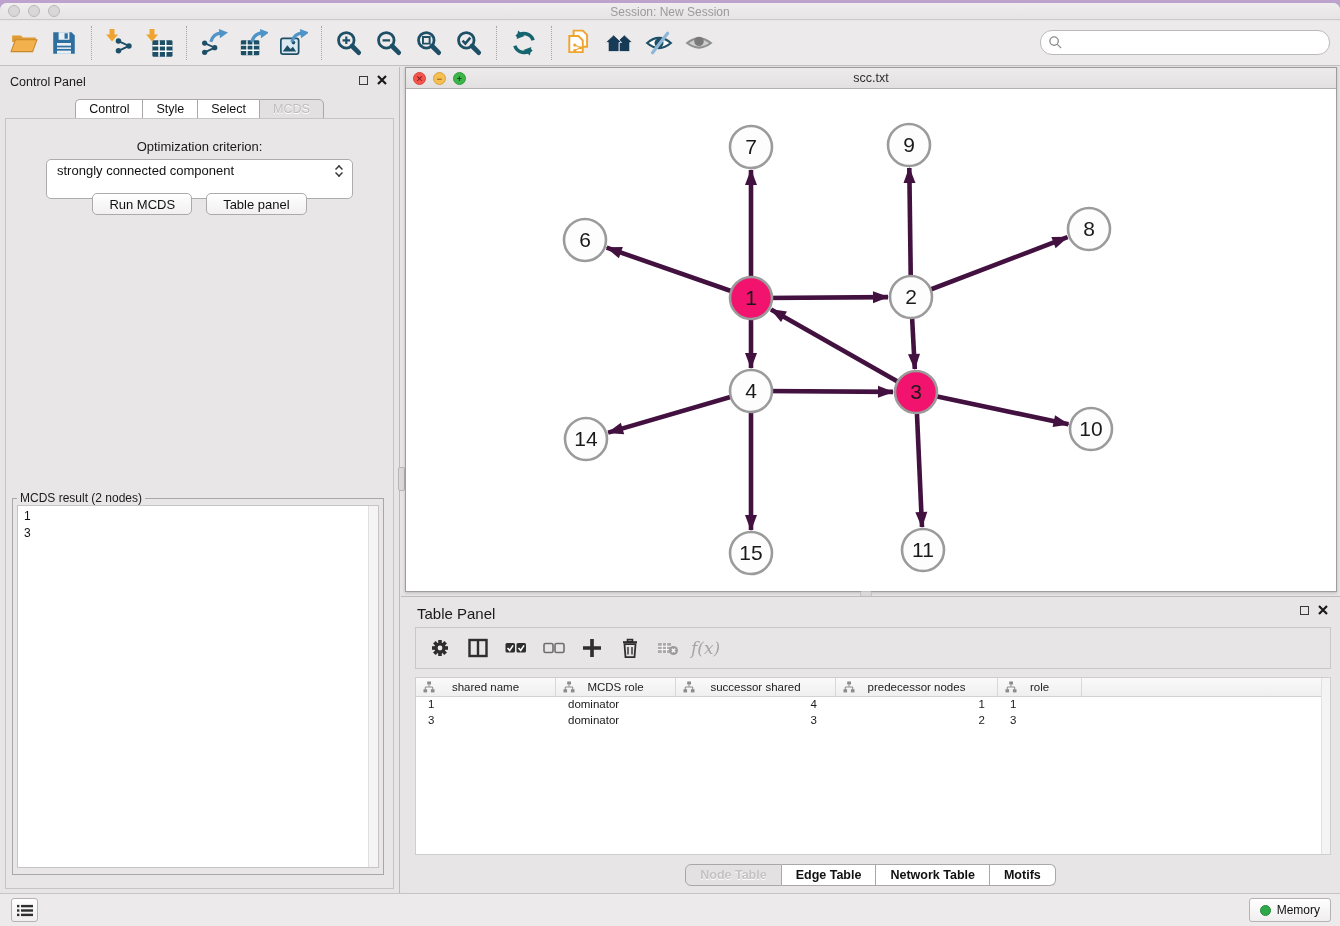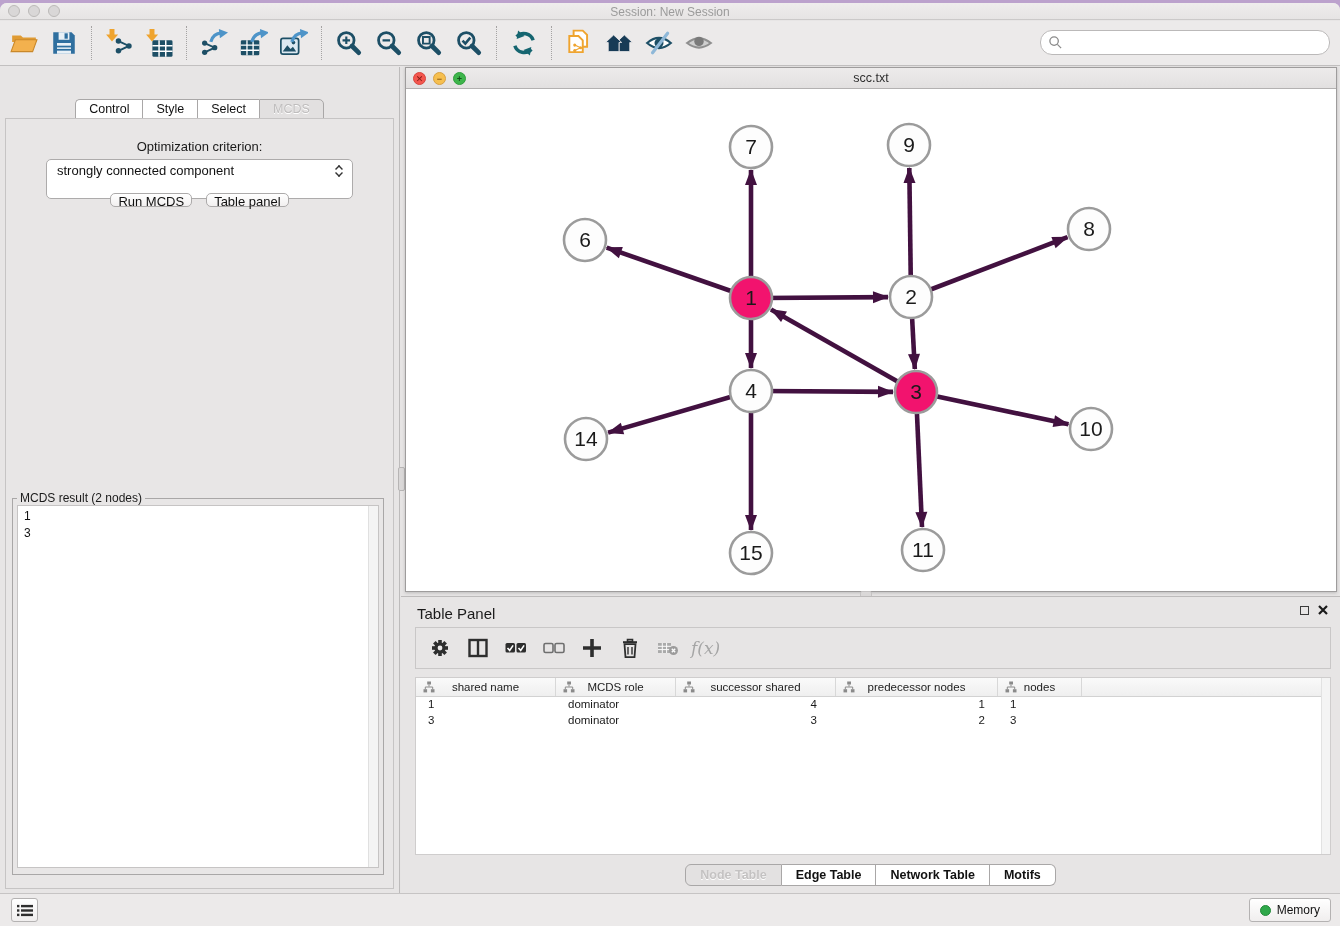--- a/index.html
+++ b/index.html
@@ -40,21 +40,21 @@
   .tab.active { background:#E2E0E0; color:#BFBDBD; text-shadow:0 1px 0 #fff; }
   .cp-body { position:absolute; left:5px; right:5px; top:51px; bottom:4px; border:1px solid #C6C4C4; background:#E8E6E6; }
 
   .opt-label { position:absolute; left:0; right:0; top:20px; text-align:center; font-size:13px; color:#1A1A1A; }
   .cp-select { position:absolute; left:40px; right:40px; top:40px; height:40px; background:#fff; border:1px solid #ADABAB; border-radius:5px; font-size:13px; color:#111; line-height:22px; padding-left:10px; }
   .cp-select .stepper { position:absolute; right:5px; top:2px; width:14px; height:18px; }
   .chev { position:absolute; left:2px; width:8px; height:8px; border:solid #333; border-width:2px 2px 0 0; }
   .chev.up { top:3px; transform:rotate(-45deg) scale(.7); }
   .chev.dn { bottom:3px; transform:rotate(135deg) scale(.7); }
   .cp-buttons { position:absolute; left:0; right:0; top:74px; display:flex; justify-content:center; gap:14px; }
-  .btn { height:14px; padding:0 7px; background:linear-gradient(#FFFFFF,#F2F0F0); border:1px solid #ACAAAA; border-radius:5px; font-size:13px; color:#111; }
+  .btn { height:22px; padding:0 16px; background:linear-gradient(#FFFFFF,#F2F0F0); border:1px solid #ACAAAA; border-radius:5px; font-size:13px; color:#111; }
 
   .result-fs { position:absolute; left:6px; right:9px; top:372px; height:384px; border:1px solid #A9A7A7; }
   .result-fs legend { font-size:12px; color:#1A1A1A; margin-left:4px; padding:0 3px; }
   .result-box { position:absolute; left:4px; right:4px; top:0px; bottom:6px; background:#fff; border:1px solid #C6C4C4; overflow:hidden; }
   .result-box .lines { padding:2px 6px; font-size:12px; color:#111; line-height:17px; }
   .result-sb { position:absolute; right:0; top:0; bottom:0; width:10px; background:#F4F4F4; border-left:1px solid #E0E0E0; }
 
   
   .vgrab { position:absolute; left:398px; top:400px; width:7px; height:24px; background:#DAD8D8; border:1px solid #B7B5B5; border-radius:2px; }
   .hgrab { position:absolute; left:860px; top:524px; width:12px; height:7px; background:#DAD8D8; border:1px solid #C5C3C3; border-radius:2px; }
@@ -330,20 +330,31 @@
             <circle cx="6.5" cy="6.5" r="4.5" fill="none" stroke="#8A8A8A" stroke-width="1.4"></circle>
             <line x1="10" y1="10" x2="14" y2="14" stroke="#8A8A8A" stroke-width="1.4"></line>
           </svg>
         <input type="text" placeholder="" style="">
       </div>
     </div>
 
     <div class="main">
 
       <div class="cpanel">
+        <div class="panel-head">
+          <span class="ph-title">Control Panel</span>
+          <span class="ph-icons">
+            <span class="ic-float"></span>
+            <span class="ic-close">
+                <svg viewBox="0 0 10 10">
+                  <path d="M1 1 L9 9 M9 1 L1 9" stroke="#1A1A1A" stroke-width="2.2"></path>
+                </svg>
+              </span>
+          </span>
+        </div>
         <div class="cp-tabs" id="cp-tabs">
             <div class="tab">Control</div>
             <div class="tab">Style</div>
             <div class="tab">Select</div>
             <div class="tab active">MCDS</div>
           </div>
         <div class="cp-body">
           <div class="opt-label">Optimization criterion:</div>
           <div class="cp-select">
             <span>strongly connected component</span>
@@ -602,21 +613,21 @@
               </div>
               <div class="th" style="width: 84px;">
                 <svg viewBox="0 0 12 12">
                   <g fill="#8A8A8A">
                     <rect x="4.2" y="0.5" width="3.8" height="3"></rect>
                     <rect x="0.5" y="8.2" width="3.6" height="3.2"></rect>
                     <rect x="7.9" y="8.2" width="3.6" height="3.2"></rect>
                   </g>
                   <path d="M6 3.5 v2 M2.3 8.2 v-2.2 h7.4 v2.2" stroke="#8A8A8A" stroke-width="1" fill="none"></path>
                 </svg>
-                <span>nodes</span>
+                <span>role</span>
               </div>
             </div>
           <div id="tbl-body">
               <div class="tr">
                 <div class="td" style="width: 140px; text-align: left; padding-left: 12px; padding-right: 0px;">1</div>
                 <div class="td" style="width: 120px; text-align: left; padding-left: 12px; padding-right: 0px;">dominator</div>
                 <div class="td" style="width: 160px; text-align: right; padding-left: 0px; padding-right: 19px;">4</div>
                 <div class="td" style="width: 162px; text-align: right; padding-left: 0px; padding-right: 13px;">1</div>
                 <div class="td" style="width: 84px; text-align: left; padding-left: 12px; padding-right: 0px;">1</div>
               </div>

